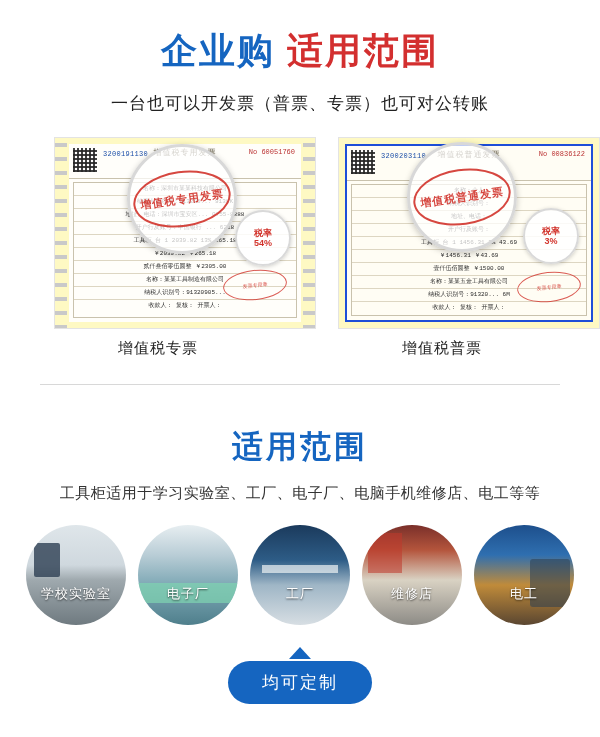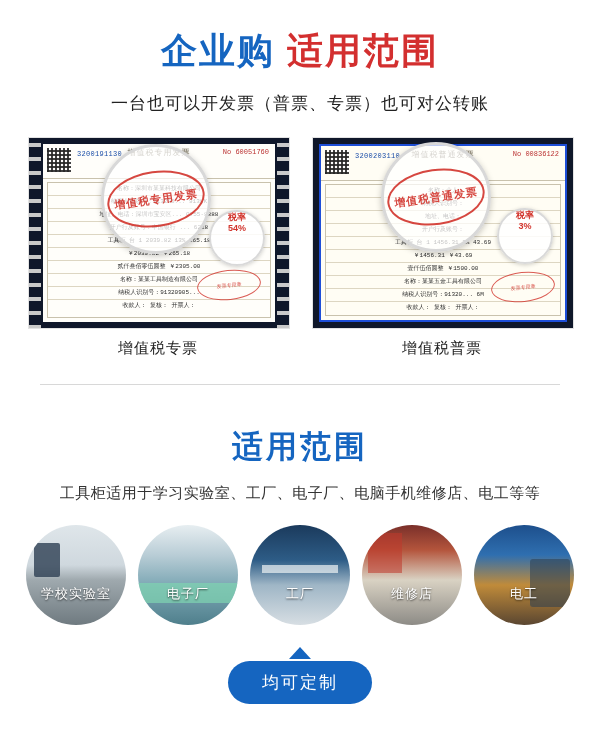--- a/index.html
+++ b/index.html
@@ -43,23 +43,24 @@
     margin-top: 22px;
   }
   .invoice-block {
     width: 260px;
     text-align: center;
   }
   .invoice-img {
     position: relative;
     width: 260px;
     height: 190px;
-    background: #0f172a;
+    background: #fef9c3;
     border: 1px solid #e3e3e3;
     overflow: hidden;
+    margin-left: 26px;
   }
   
   .holes-left, .holes-right {
     position: absolute;
     top: 0;
     width: 12px;
     height: 100%;
     background:
       repeating-linear-gradient(to bottom,
         transparent 0px, transparent 5px,
@@ -164,20 +165,21 @@
     border-radius: 50%;
     border: 2px solid #d9d9d9;
     background: rgba(255,255,255,.85);
     box-shadow: 0 1px 4px rgba(0,0,0,.2);
     color: #d2342c;
     font-size: 9px;
     font-weight: bold;
     display: flex;
     flex-direction: column;
     align-items: center;
+    justify-content: center;
     line-height: 1.2;
   }
   .small-stamp {
     position: absolute;
     width: 62px; height: 28px;
     border: 1px solid #d2342c;
     border-radius: 50%;
     color: #d2342c;
     font-size: 5px;
     text-align: center;

